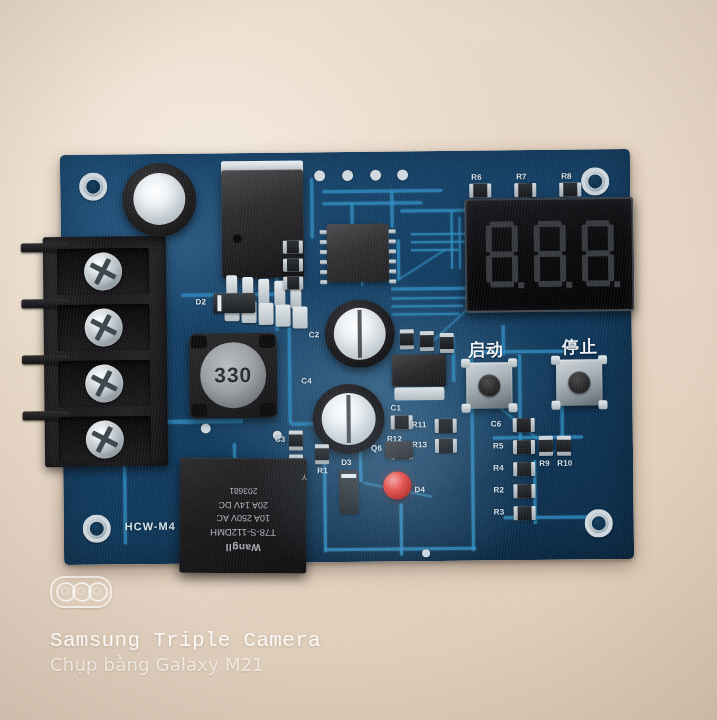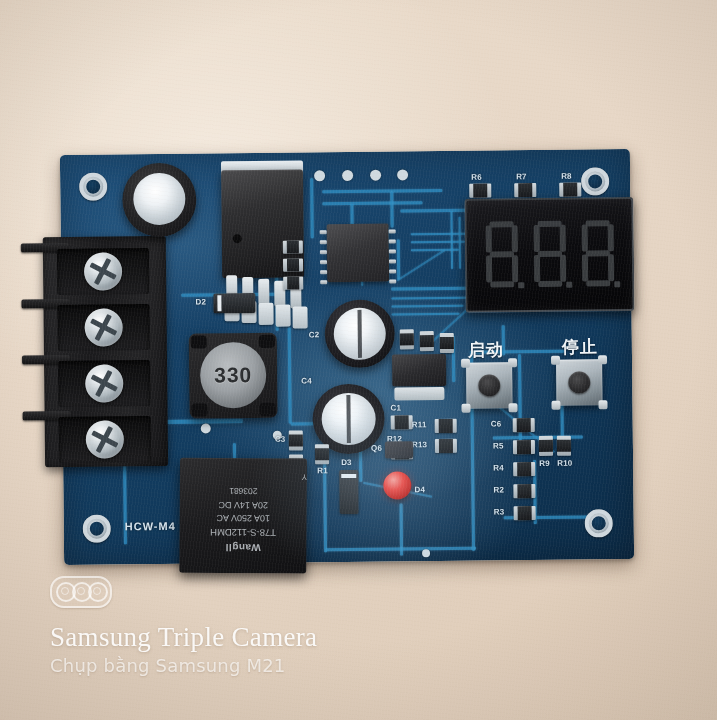--- a/index.html
+++ b/index.html
@@ -171,21 +171,21 @@
   .diode .band{position:absolute;background:#e7edf1;}
 
   
   #wm{position:absolute;left:50px;top:576px;}
   #wmicon{position:relative;width:58px;height:28px;border-radius:14px;
     border:2px solid rgba(255,255,255,.62);box-shadow:0 1px 2px rgba(120,95,70,.25);}
   .lens{position:absolute;top:4px;width:16px;height:16px;border-radius:50%;
     border:2px solid rgba(255,255,255,.66);}
   .lens::after{content:"";position:absolute;left:3px;top:3px;width:6px;height:6px;border-radius:50%;
     border:1.5px solid rgba(255,255,255,.5);}
-  #wmtitle{margin-top:14px;font-family:Liberation Serif, serif;font-size:27px;
+  #wmtitle{margin-top:21px;font-family:Liberation Mono, monospace;font-size:21px;
     color:rgba(255,255,255,.90);letter-spacing:.3px;text-shadow:0 1px 3px rgba(130,105,80,.35);}
   #wmsub{margin-top:2px;font-family:"DejaVu Sans",sans-serif;font-size:18px;
     color:rgba(255,255,255,.66);letter-spacing:.2px;text-shadow:0 1px 2px rgba(130,105,80,.28);}
 
   
   #glare{position:absolute;left:180px;top:230px;width:300px;height:210px;pointer-events:none;
     background:radial-gradient(ellipse at 50% 50%, rgba(190,225,250,.22), rgba(190,225,250,0) 68%);
     transform:rotate(-.6deg);}
   #vig{position:absolute;inset:0;pointer-events:none;
     background:radial-gradient(ellipse 85% 80% at 50% 45%, rgba(0,0,0,0) 55%, rgba(70,50,35,.16) 100%);}
@@ -515,16 +515,16 @@
   <div id="grain"></div>
   <div id="vig"></div>
 
   <div id="wm">
     <div id="wmicon">
       <div class="lens" style="left:4px;"></div>
       <div class="lens" style="left:20px;"></div>
       <div class="lens" style="left:36px;"></div>
     </div>
     <div id="wmtitle">Samsung Triple Camera</div>
-    <div id="wmsub">Chụp bằng Samsung M21</div>
+    <div id="wmsub">Chụp bằng Galaxy M21</div>
   </div>
 
 </div>
 
 </body></html>

